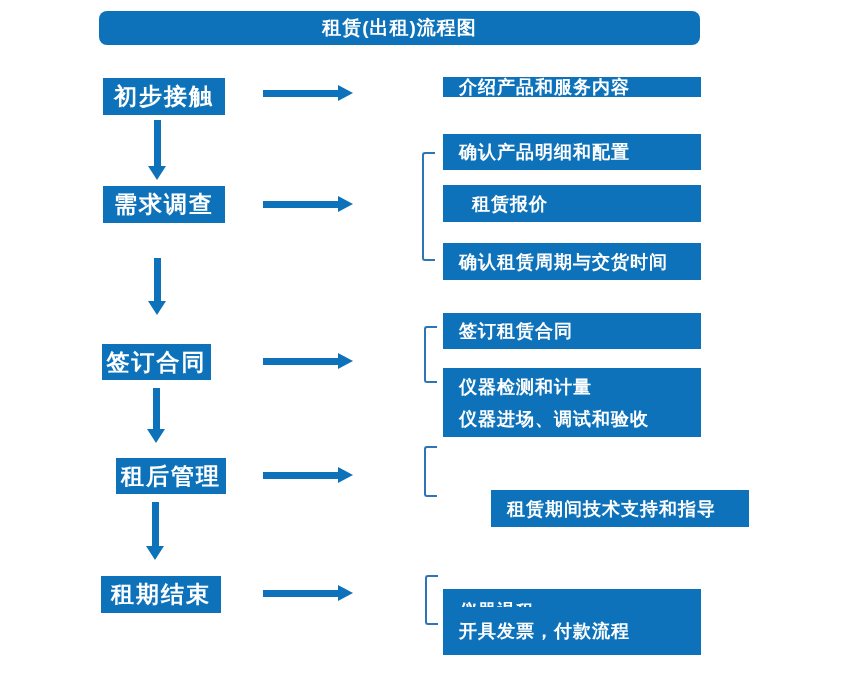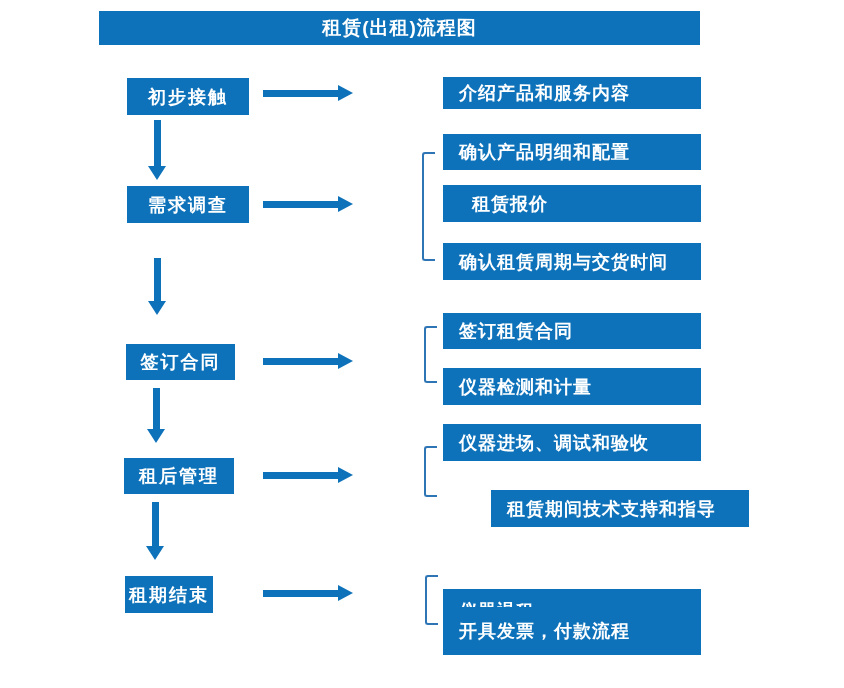--- a/index.html
+++ b/index.html
@@ -23,32 +23,32 @@
     position: absolute;
     left: 99px; top: 11px;
     width: 601px; height: 34px;
     background: var(--blue);
     color: #ffffff;
     font-size: 19px;
     font-weight: bold;
     text-align: center;
     line-height: 34px;
     letter-spacing: 1px;
+    border-radius: 8px;
   }
   .stage {
     position: absolute;
     background: var(--blue);
     color: #ffffff;
-    font-size: 18px;
+    font-size: 23px;
     font-weight: bold;
     display: flex;
     align-items: center;
     justify-content: center;
     letter-spacing: 2px;
-    margin-left: 24px;
   }
   .output {
     position: absolute;
     left: 443px;
     width: 258px;
     background: var(--blue);
     color: #ffffff;
     font-size: 18px;
     font-weight: bold;
     display: flex;
@@ -104,22 +104,22 @@
 </head>
 <body>
 
 <div class="canvas">
 
   <div class="banner">租赁(出租)流程图</div>
 
   <div class="stage" style="left:103px; top:78px;  width:122px; height:37px;">初步接触</div>
   <div class="stage" style="left:103px; top:186px; width:122px; height:37px;">需求调查</div>
   <div class="stage" style="left:102px; top:344px; width:109px; height:36px;">签订合同</div>
-  <div class="stage" style="left:100px; top:458px; width:110px; height:36px;">租后管理</div>
-  <div class="stage" style="left:101px; top:576px; width:88px; height:37px;">租期结束</div>
+  <div class="stage" style="left:116px; top:458px; width:110px; height:36px;">租后管理</div>
+  <div class="stage" style="left:101px; top:576px; width:120px; height:37px;">租期结束</div>
 
   <div class="varrow" style="left:148px; top:120px; height:60px;">
     <span class="shaft"></span>
     <span class="head"></span>
   </div>
   <div class="varrow" style="left:148px; top:258px; height:57px;">
     <span class="shaft"></span>
     <span class="head"></span>
   </div>
   <div class="varrow" style="left:147px; top:388px; height:55px;">
@@ -150,28 +150,28 @@
   <div class="harrow" style="left:263px; top:585px;">
     <span class="shaft"></span>
     <span class="head"></span>
   </div>
 
   <div class="bracket" style="left:422px; top:152px; height:109px;"></div>
   <div class="bracket" style="left:424px; top:326px; height:57px;"></div>
   <div class="bracket" style="left:424px; top:446px; height:51px;"></div>
   <div class="bracket" style="left:425px; top:575px; height:50px;"></div>
 
-  <div class="output" style="top:77px;  height:32px;">介绍产品和服务内容</div>
+  <div class="output" style="top:77px;  height:20px;">介绍产品和服务内容</div>
 
   <div class="output" style="top:134px; height:36px;">确认产品明细和配置</div>
   <div class="output" style="top:185px; height:37px;padding-left:29px;">租赁报价</div>
   <div class="output" style="top:243px; height:37px;">确认租赁周期与交货时间</div>
 
   <div class="output" style="top:313px; height:36px;">签订租赁合同</div>
   <div class="output" style="top:368px; height:37px;">仪器检测和计量</div>
 
-  <div class="output" style="top:424px; height:37px;">仪器进场、调试和验收</div>
+  <div class="output" style="top:400px; height:37px;">仪器进场、调试和验收</div>
   <div class="output" style="top:490px; height:37px;margin-left:48px;">租赁期间技术支持和指导</div>
 
   <div class="output" style="top:556px; height:44px;margin-top:33px;">仪器退租</div>
   <div class="output" style="top:607px; height:48px;">开具发票，付款流程</div>
 
 </div>
 
 </body></html>

